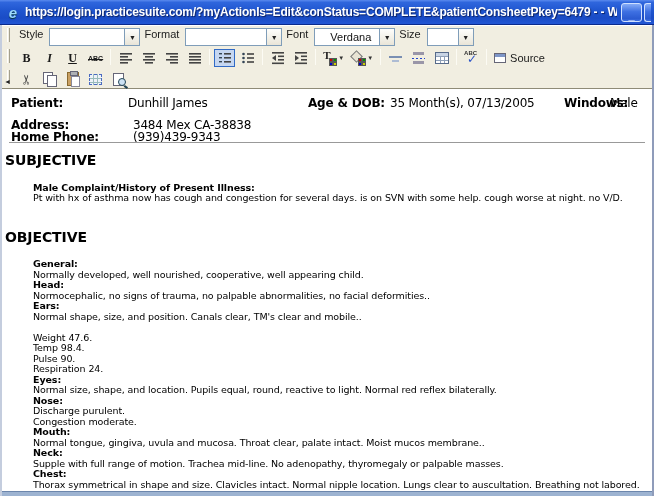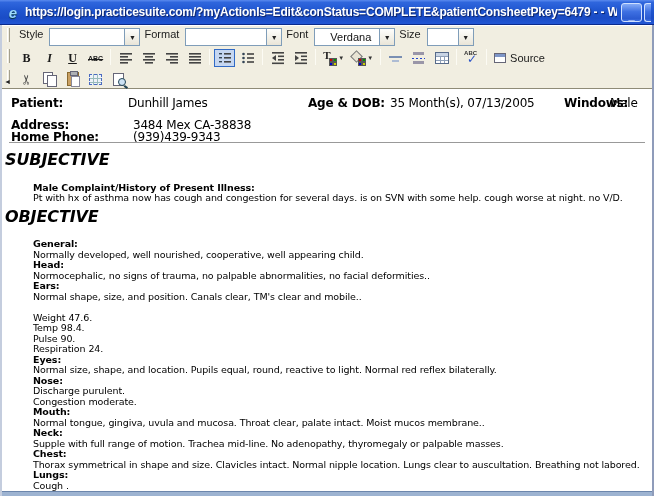--- a/index.html
+++ b/index.html
@@ -105,22 +105,22 @@
 
   
   .content{ flex:1; background:#fff; overflow:hidden; font-family:"DejaVu Sans",sans-serif;
     color:#000; position:relative; }
   .patient-header{ position:relative; height:54px; font-size:12px; letter-spacing:-0.2px;
     border-bottom:1px solid #999; margin:0 7px; }
   .ph{ position:absolute; white-space:nowrap; }
   .ph b{ font-weight:bold; }
 
   .note{ padding:12px 6px 0 0; font-size:9.5px; letter-spacing:-0.1px; }
-  .sec-heading{ font-weight:bold; font-style:italic; margin:0 0 17px 3px; line-height:10.5px; font-size:16px; }
-  .sec-heading.gap{ margin-top:8px; }
+  .sec-heading{ font-weight:bold; margin:0 0 17px 3px; line-height:10.5px; font-size:14px; }
+  .sec-heading.gap{ margin-top:28px; }
   .sec-body{ margin-left:31px; }
   .item-title{ font-weight:bold; line-height:10.5px; white-space:nowrap; }
   .item-line{ line-height:10.5px; white-space:nowrap; }
 
   .bottom-strip{ height:5px; background:#9db3d1; border-top:1px solid #6c86ac; }
 </style>
 </head>
 <body>
 
 <div class="window">

